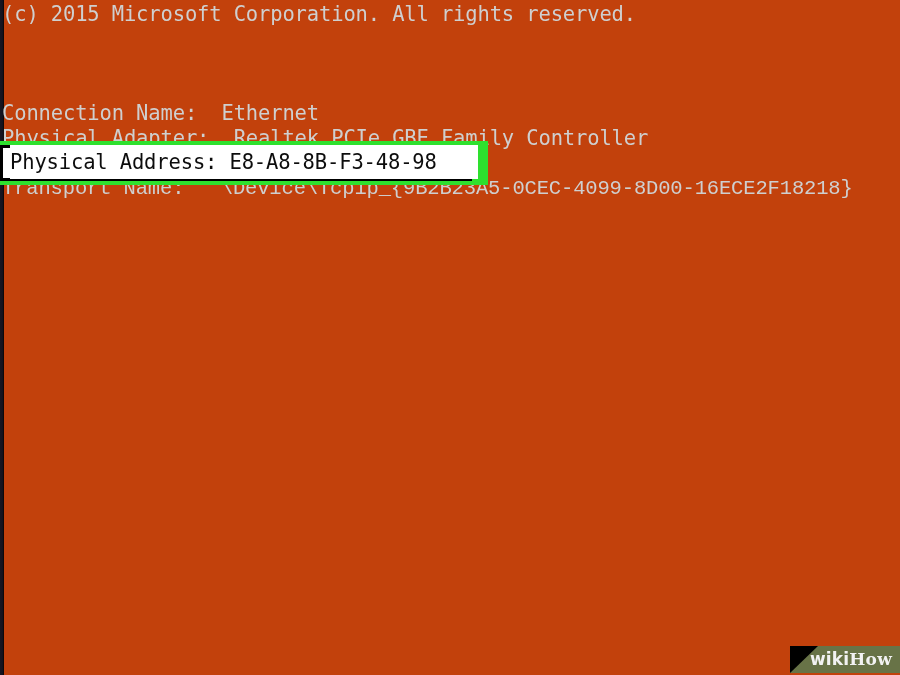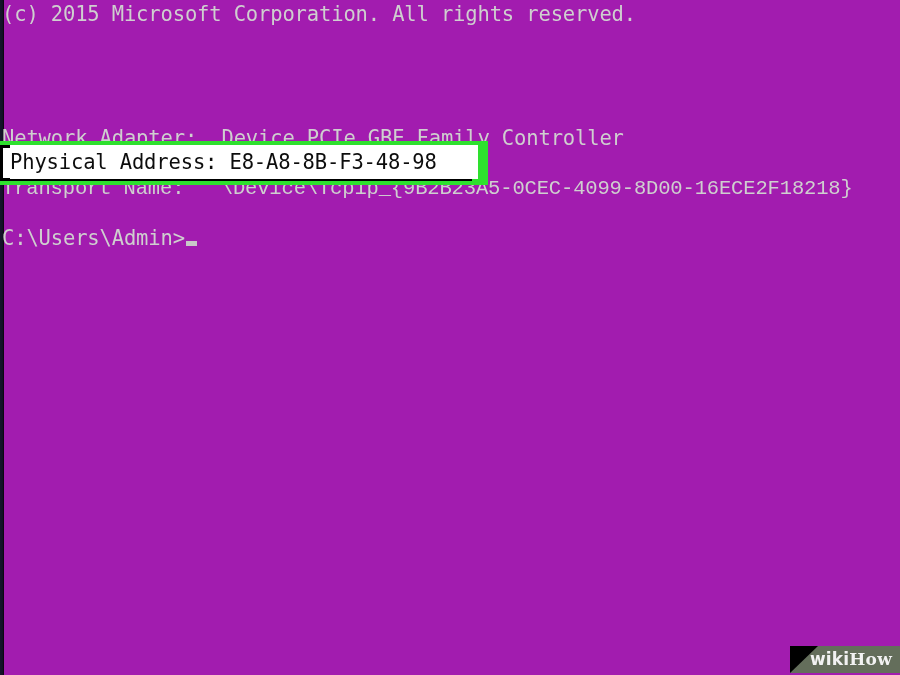--- a/index.html
+++ b/index.html
@@ -5,21 +5,21 @@
   html, body {
     margin: 0;
     padding: 0;
     background: #000000;
   }
 
   #screen {
     position: relative;
     width: 900px;
     height: 675px;
-    background: #a21caf;
+    background: #c2410c;
     overflow: hidden;
     font-family: "DejaVu Sans Mono", "Liberation Mono", monospace;
   }
 
   
   .left-edge {
     position: absolute;
     left: 0;
     top: 0;
     width: 4px;
@@ -170,28 +170,28 @@
 
   <div class="left-edge"></div>
 
   <div class="console">
 
     <div class="line line-clip-top">&nbsp;</div>
 
     <div class="line line-copyright">(c) 2015 Microsoft Corporation. All rights reserved.</div>
 
 
-
-    <div class="line line-adapter">Network Adapter:  Device PCIe GBE Family Controller</div>
+    <div class="line line-conn">Connection Name:  Ethernet</div>
+
+    <div class="line line-adapter">Physical Adapter:  Realtek PCIe GBE Family Controller</div>
 
     <div class="line line-phys-hidden">Physical Address: E8-A8-8B-F3-48-98</div>
 
     <div class="line line-transport">Transport Name:   \Device\Tcpip_{9B2B23A5-0CEC-4099-8D00-16ECE2F18218}</div>
 
-    <div class="line line-prompt"><span>C:\Users\Admin&gt;</span><span class="cursor-block"></span></div>
 
   </div>
 
   <div class="highlight-box">
     <div class="highlight-inner-frame"></div>
   </div>
 
   <div class="highlight-text">Physical Address: E8-A8-8B-F3-48-98</div>
 
   <div class="watermark">

